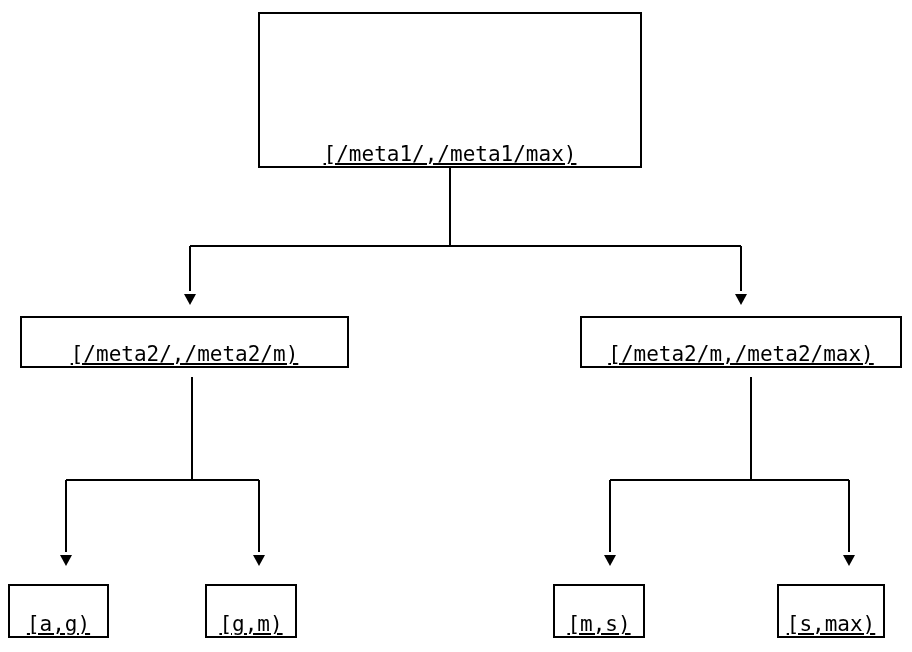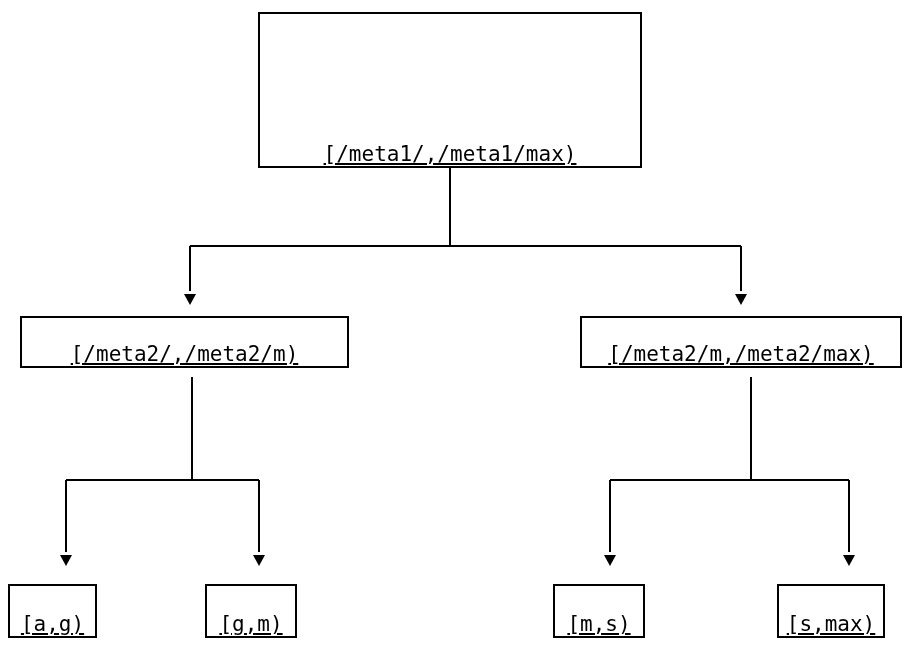--- a/index.html
+++ b/index.html
@@ -50,21 +50,21 @@
   }
   .mid-right {
     left: 580px;
     width: 322px;
   }
   .leaf-node {
     top: 584px;
     height: 54px;
     font-size: 21px;
   }
-  .leaf-1 { left: 8px;   width: 89px; }
+  .leaf-1 { left: 8px;   width: 101px; }
   .leaf-2 { left: 205px; width: 92px; }
   .leaf-3 { left: 553px; width: 92px; }
   .leaf-4 { left: 777px; width: 108px; }
 
   .edge-layer {
     position: absolute;
     left: 0;
     top: 0;
     width: 912px;
     height: 652px;

